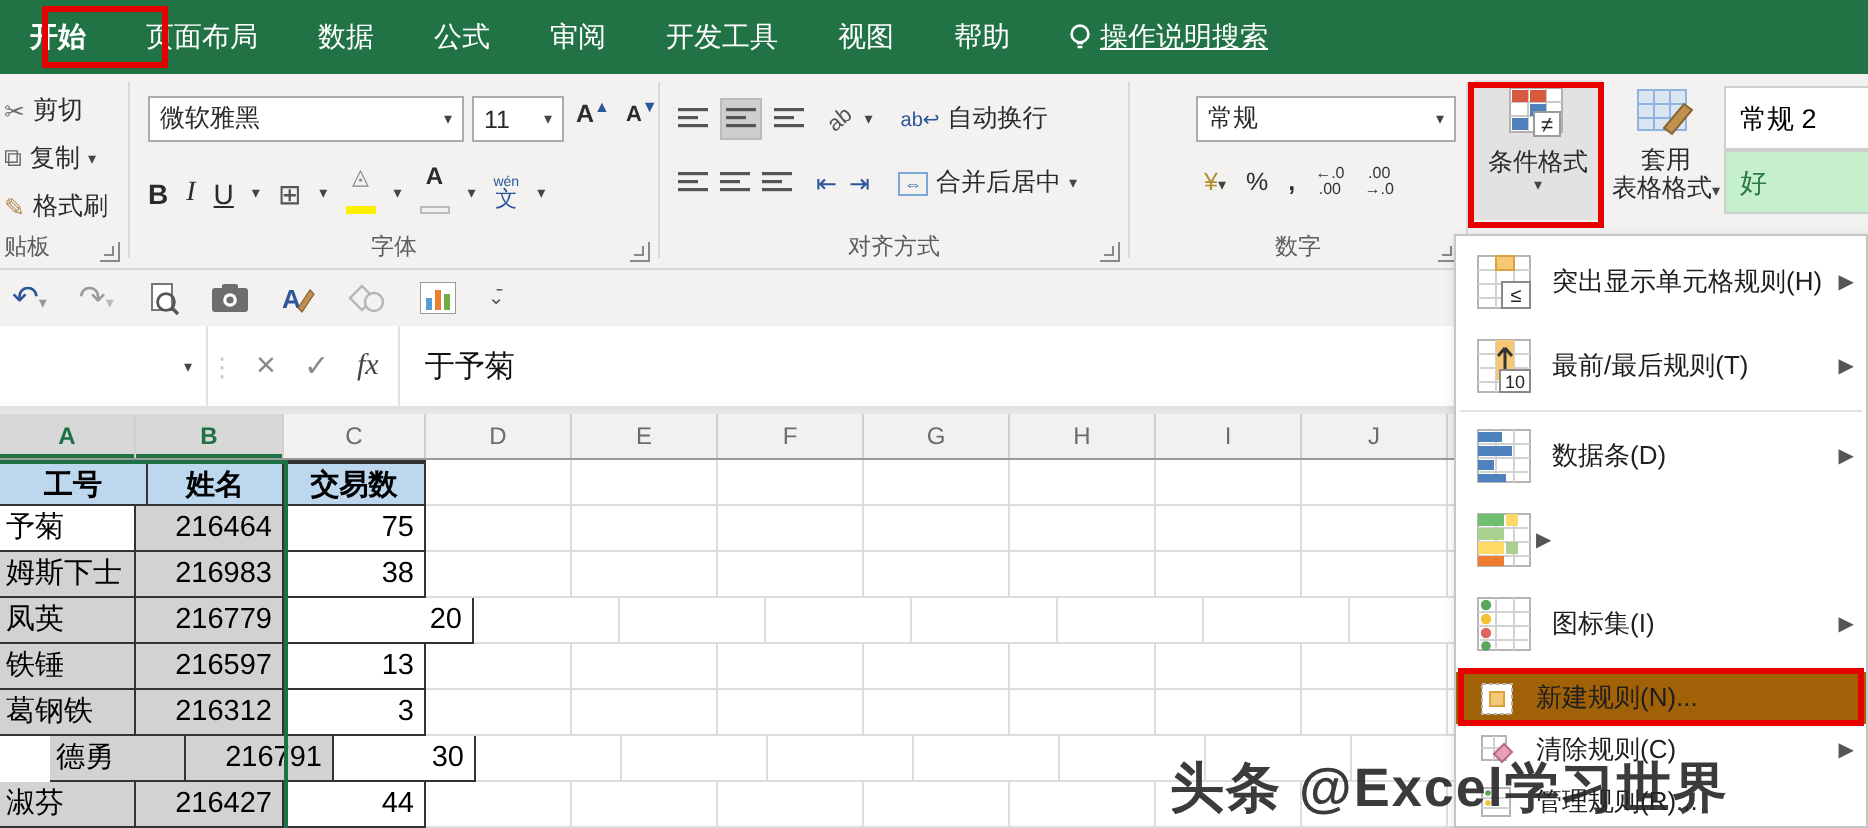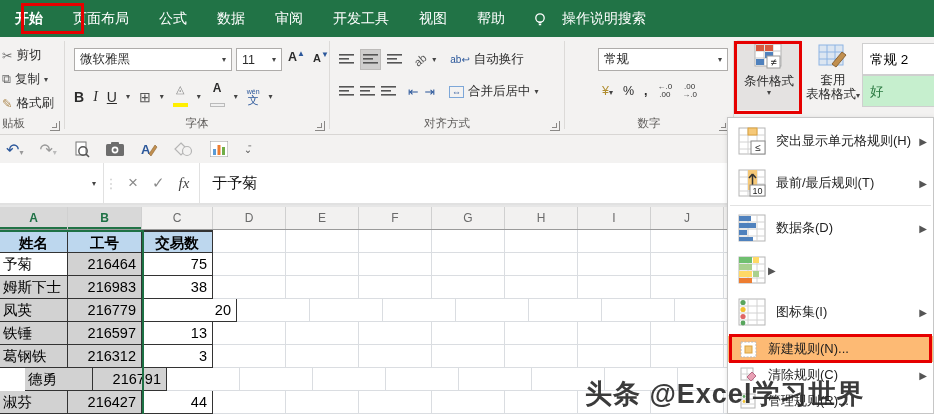--- a/index.html
+++ b/index.html
@@ -4,21 +4,21 @@
 <style>
   * { box-sizing: border-box; margin: 0; padding: 0; }
   html,body { width:934px; height:414px; overflow:hidden; background:#fff;
     font-family:"Liberation Sans", sans-serif; }
   .app { position:relative; width:934px; height:414px; background:#fff; }
 
   
   .tabbar { position:absolute; left:0; top:0; width:934px; height:37px;
     background:#217346; display:flex; align-items:center; z-index:5; }
   .tab { color:#fff; font-size:14px; padding:0 15px; height:37px; line-height:37px; white-space:nowrap; }
-  .assist { display:flex; align-items:flex-end; color:#fff; font-size:14px; margin-left:12px; gap:14px; }
+  .assist { display:flex; align-items:center; color:#fff; font-size:14px; margin-left:12px; gap:2px;text-decoration:underline; }
   .bulb { width:16px; height:16px; }
 
   
   .ribbon { position:absolute; left:0; top:37px; width:934px; height:98px;
     background:#f3f2f1; border-bottom:1px solid #d8d6d4; font-size:12.5px; color:#2b2b2b; }
   .vsep { position:absolute; top:4px; height:88px; width:1px; background:#dcdad8; }
   .grouplabel { position:absolute; bottom:4px; font-size:11.5px; color:#5f5d5b; width:100%; text-align:center; }
   .launcher { position:absolute; bottom:4px; right:3px; width:10px; height:10px;
     border-right:1.5px solid #8a8886; border-bottom:1.5px solid #8a8886; font-size:0; }
   .launcher:before{ content:""; position:absolute; right:2px; bottom:2px; width:4px; height:4px;
@@ -69,21 +69,21 @@
   
   .menu { position:absolute; left:727px; top:117px; width:207px; height:297px; background:#fff;
     border:1px solid #c6c6c6; box-shadow:2px 3px 6px rgba(0,0,0,.25); z-index:50; padding-top:2px; }
   .mitem { display:flex; align-items:center; padding:0 6px 0 8px; cursor:default; }
   .mitem.large { height:42px; }
   .mitem.small { height:26px; }
   .mitem .micon { width:32px; display:flex; justify-content:center; }
   .mitem.small .micon { width:24px; }
   .mitem .mlabel { flex:1; font-size:13px; color:#1e1e1e; padding-left:8px; }
   .mitem .marrow { font-size:10px; color:#555; }
-  .mitem.hl { background:#fdba74; }
+  .mitem.hl { background:#a16207; }
   .msep { height:1px; background:#e2e2e2; margin:1px 2px; }
 
   
   .watermark { position:absolute; left:585px; top:376px; z-index:55; font-size:27px; font-weight:bold;
     color:#262626; opacity:.9; white-space:nowrap; letter-spacing:1px; }
 
   
   .redbox { position:absolute; border:3px solid #e60000; z-index:60; pointer-events:none; }
   .rb-tab { left:21px; top:3px; width:63px; height:31px; }
   .rb-cf { left:734px; top:41px; width:68px; height:73px; }
@@ -91,22 +91,22 @@
 </style>
 </head>
 <body>
 
 <div class="app">
 
   <div class="tabbar">
     <div id="tab-list" style="display:flex;">
         <div class="tab" style="font-weight: bold;">开始</div>
         <div class="tab">页面布局</div>
+        <div class="tab">数据</div>
         <div class="tab">公式</div>
-        <div class="tab">数据</div>
         <div class="tab">审阅</div>
         <div class="tab">开发工具</div>
         <div class="tab">视图</div>
         <div class="tab">帮助</div>
       </div>
     <div class="assist">
       <svg class="bulb" viewBox="0 0 16 16">
         <circle cx="8" cy="6" r="4.2" fill="none" stroke="#fff" stroke-width="1.3"></circle>
         <path d="M6.5 10.5h3M6.8 12.5h2.4" stroke="#fff" stroke-width="1.3"></path>
       </svg>
@@ -333,22 +333,22 @@
         <div class="ch" style="width: 73px;">E</div>
         <div class="ch" style="width: 73px;">F</div>
         <div class="ch" style="width: 73px;">G</div>
         <div class="ch" style="width: 73px;">H</div>
         <div class="ch" style="width: 73px;">I</div>
         <div class="ch" style="width: 73px;">J</div>
         <div class="ch" style="flex: 1 1 0%;"></div>
       </div>
     <div id="grid-rows">
         <div class="grow">
+          <div class="gcell th tdark" style="width: 74px;">工号</div>
           <div class="gcell th tdark" style="width: 68px;">姓名</div>
-          <div class="gcell th tdark" style="width: 74px;">工号</div>
           <div class="gcell th tdark" style="width: 71px;">交易数</div>
           <div class="gcell" style="width: 73px;"></div>
           <div class="gcell" style="width: 73px;"></div>
           <div class="gcell" style="width: 73px;"></div>
           <div class="gcell" style="width: 73px;"></div>
           <div class="gcell" style="width: 73px;"></div>
           <div class="gcell" style="width: 73px;"></div>
           <div class="gcell" style="width: 73px;"></div>
           <div class="gcell" style="flex: 1 1 0%;"></div>
         </div>
@@ -413,20 +413,21 @@
           <div class="gcell" style="width: 73px;"></div>
           <div class="gcell" style="width: 73px;"></div>
           <div class="gcell" style="width: 73px;"></div>
           <div class="gcell" style="width: 73px;"></div>
           <div class="gcell" style="width: 73px;"></div>
           <div class="gcell" style="flex: 1 1 0%;"></div>
         </div>
         <div class="grow">
           <div class="gcell tdark name gray" style="width: 68px; margin-left: 25px;">德勇</div>
           <div class="gcell tdark num gray" style="width: 74px;">216791</div>
+          <div class="gcell tdark num" style="width: 71px;">30</div>
           <div class="gcell" style="width: 73px;"></div>
           <div class="gcell" style="width: 73px;"></div>
           <div class="gcell" style="width: 73px;"></div>
           <div class="gcell" style="width: 73px;"></div>
           <div class="gcell" style="width: 73px;"></div>
           <div class="gcell" style="width: 73px;"></div>
           <div class="gcell" style="width: 73px;"></div>
           <div class="gcell" style="flex: 1 1 0%;"></div>
         </div>
         <div class="grow">

